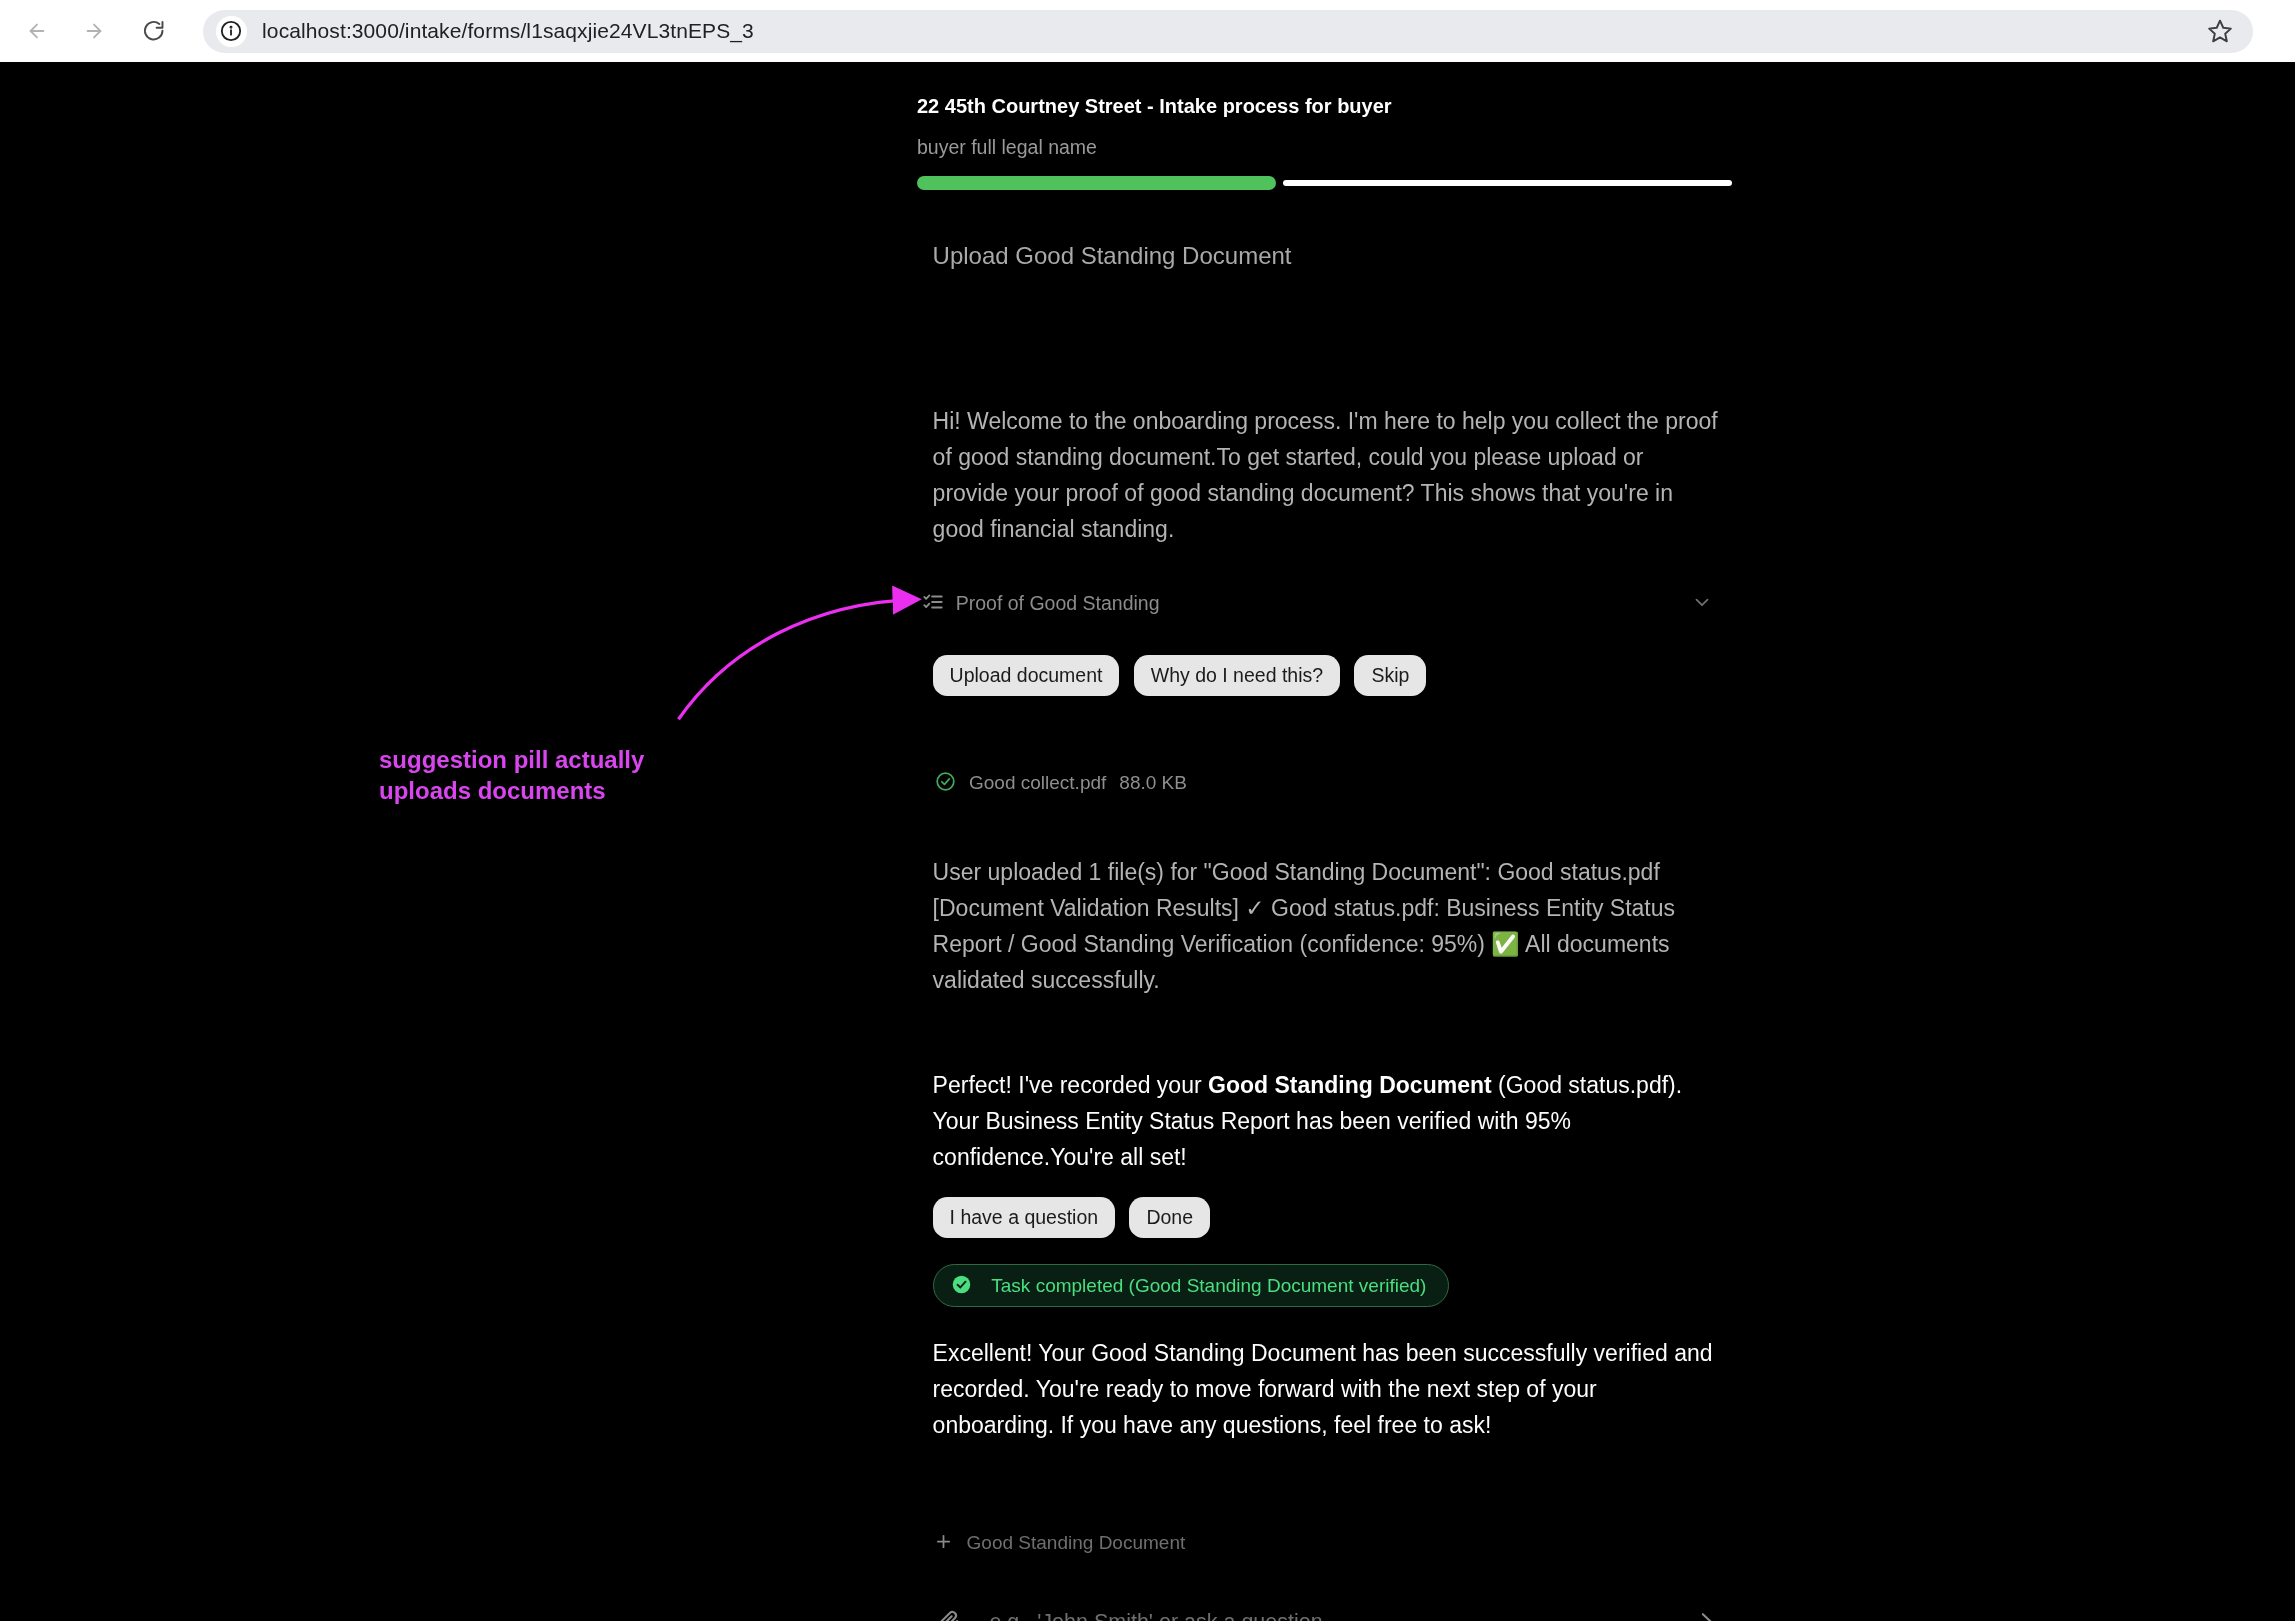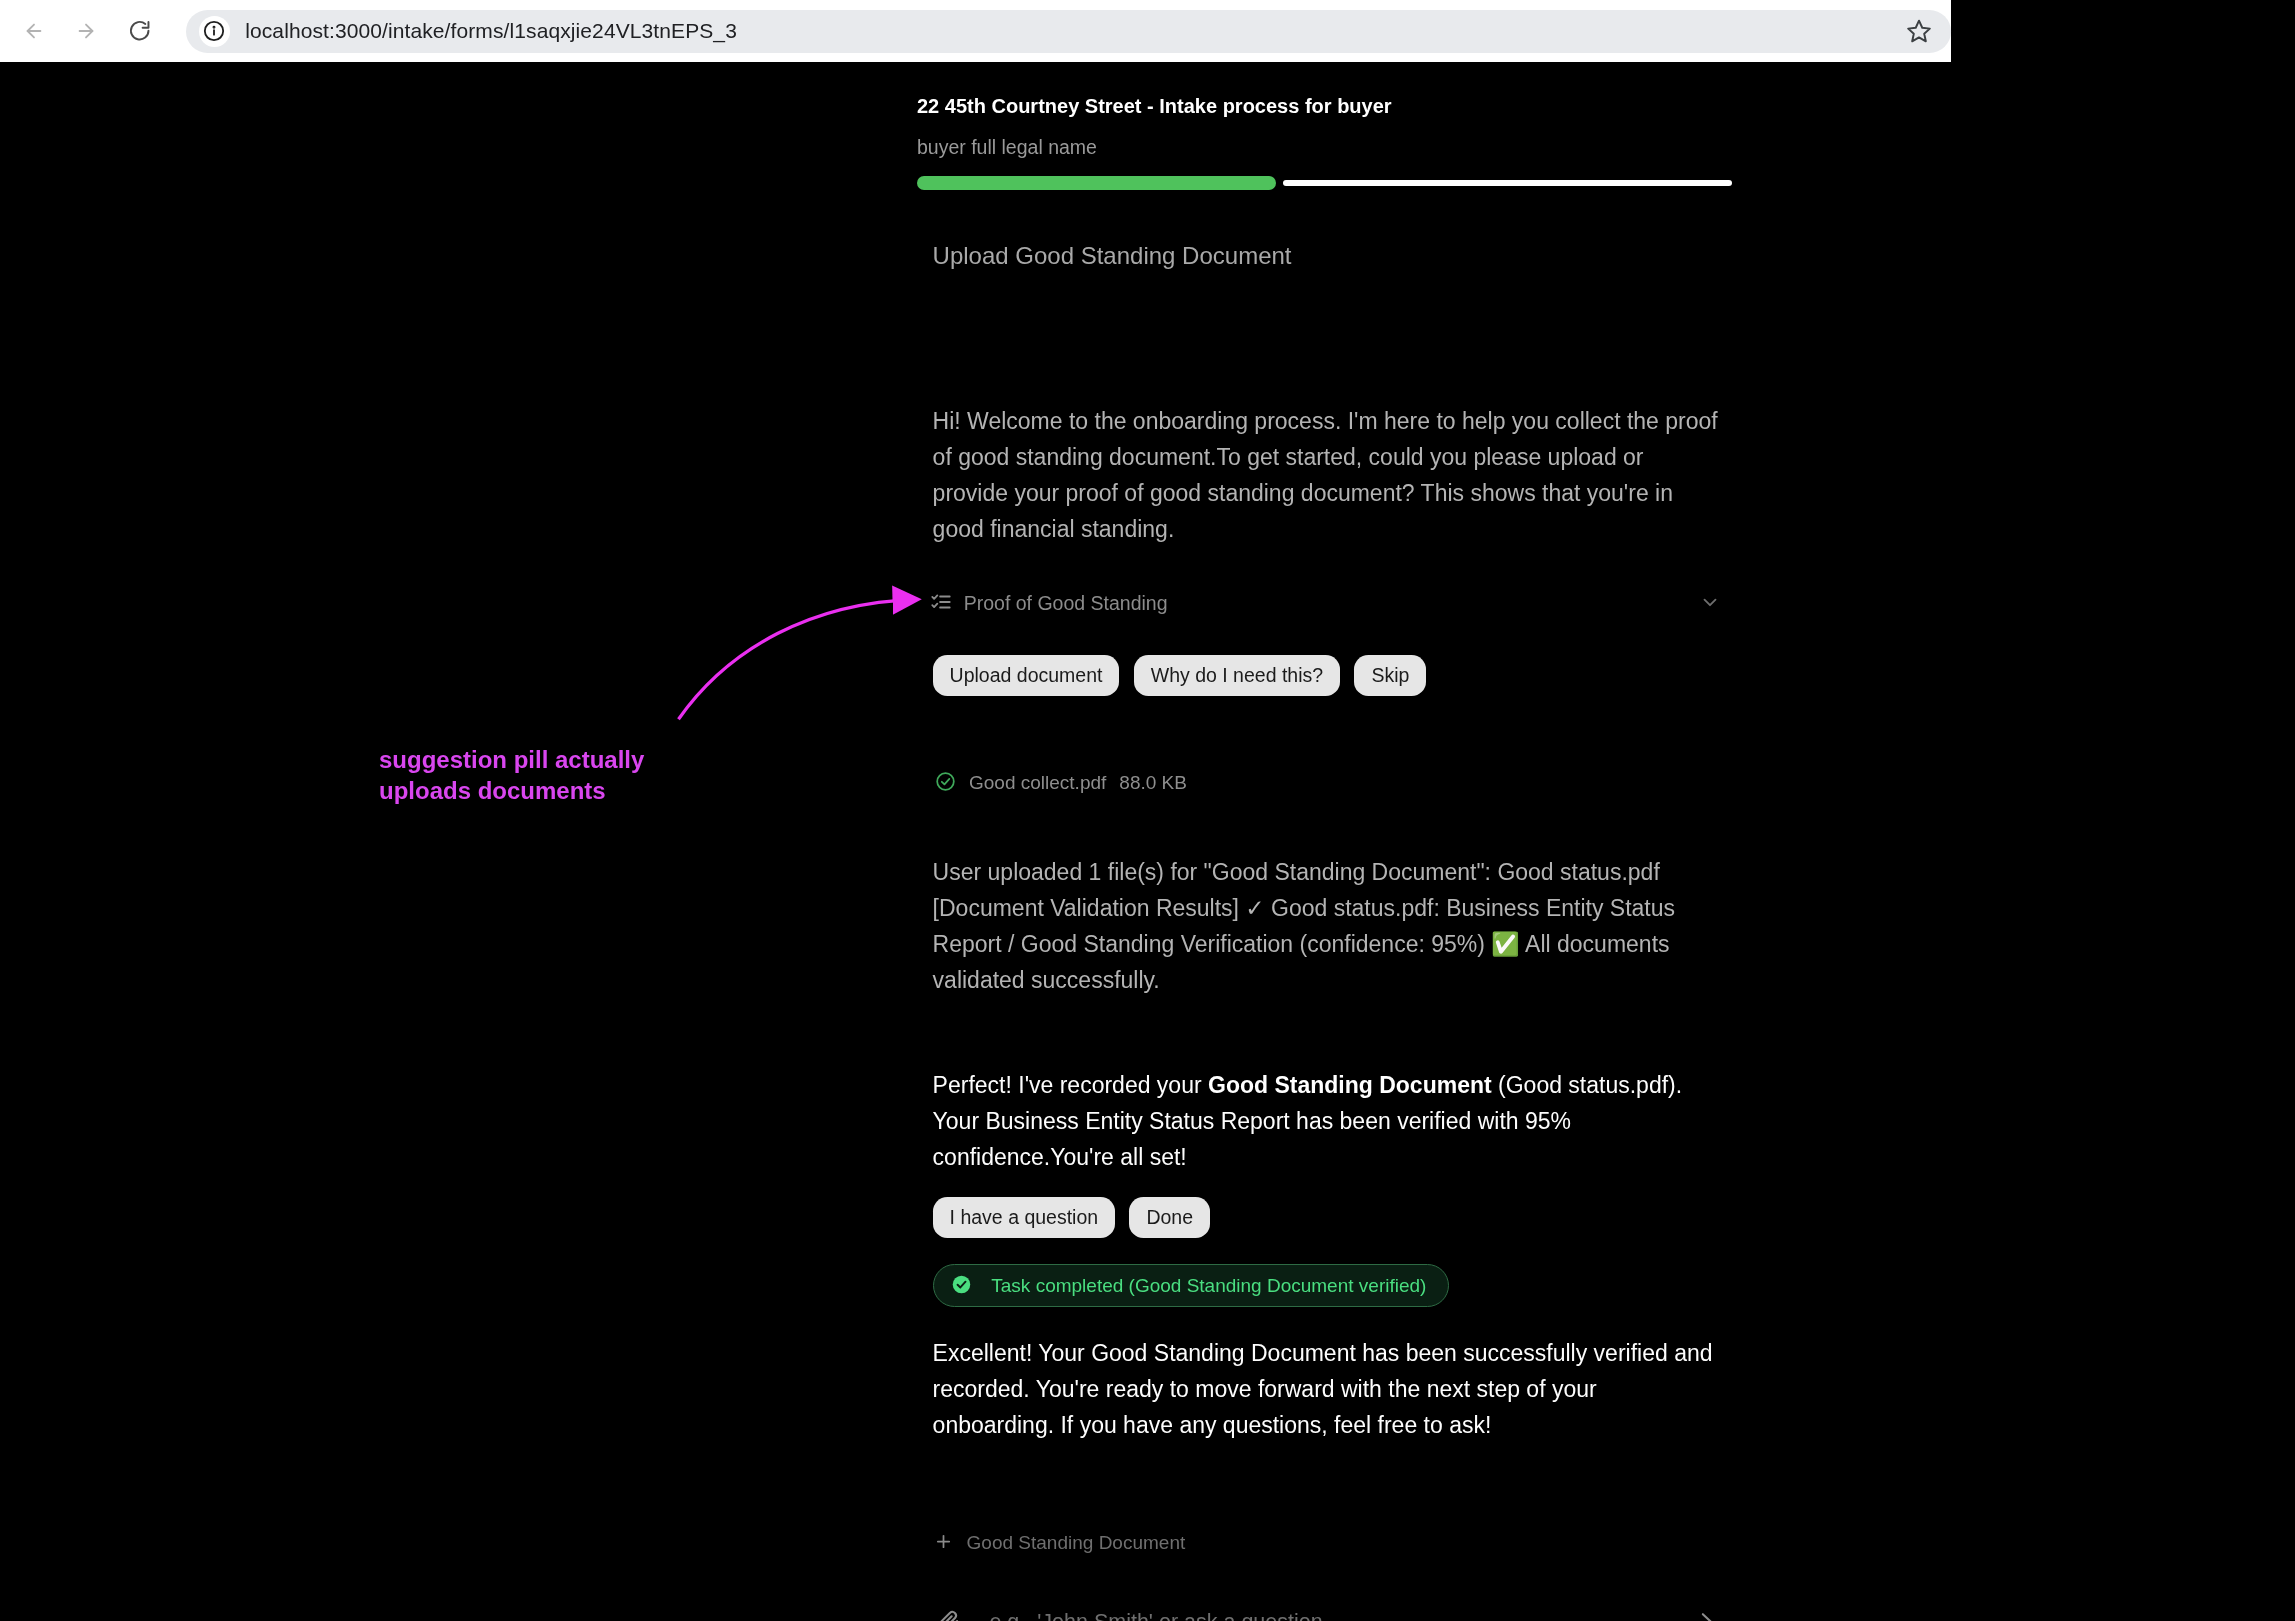--- a/index.html
+++ b/index.html
@@ -5,21 +5,21 @@
   * { margin:0; padding:0; box-sizing:border-box; }
   html, body {
     width:2295px; height:1621px;
     background:#000;
     font-family:"Liberation Sans", sans-serif;
     overflow:hidden;
   }
 
   
   #browser-bar{
-    position:absolute; left:0; top:0; width:1951px; height:62px;
+    position:absolute; left:0; top:0; width:2295px; height:62px;
     background:#ffffff;
     display:flex; align-items:center;
   }
   .nav-btn{
     width:40px; height:40px; margin-left:17px;
     display:flex; align-items:center; justify-content:center;
     border-radius:50%;
   }
   .nav-btn svg{ display:block; }
   #reload-btn{ margin-left:19.5px; }
@@ -101,21 +101,21 @@
   }
   .msg.bright{ color:#fdfdfd; }
   .msg b{ font-weight:bold; color:#ffffff; }
   #msg-welcome{ top:341px; }
   #msg-validation{ top:792px; }
   #msg-perfect{ top:1005px; }
   #msg-excellent{ top:1273px; }
 
   
   #task-row{
-    position:absolute; left:13px; top:524px;
+    position:absolute; left:5px; top:524px;
     width:791px; height:34px;
     display:flex; align-items:center;
   }
   #task-row-label{
     margin-left:11.7px;
     font-size:19.5px; color:#8c8c8c; white-space:nowrap;
   }
   #task-chevron{ margin-left:auto; }
 
   

